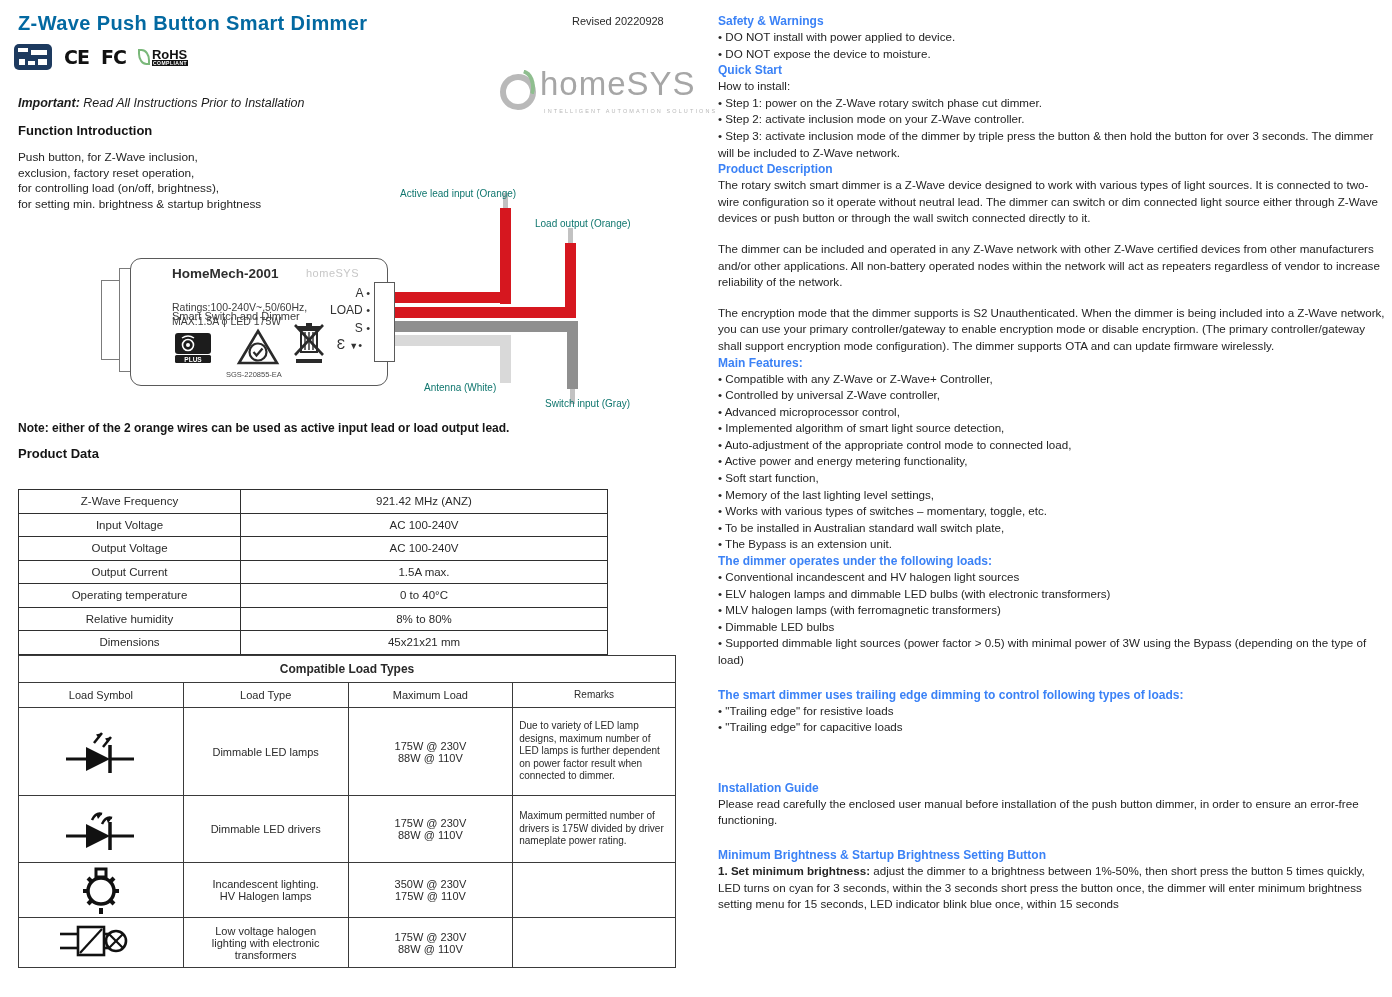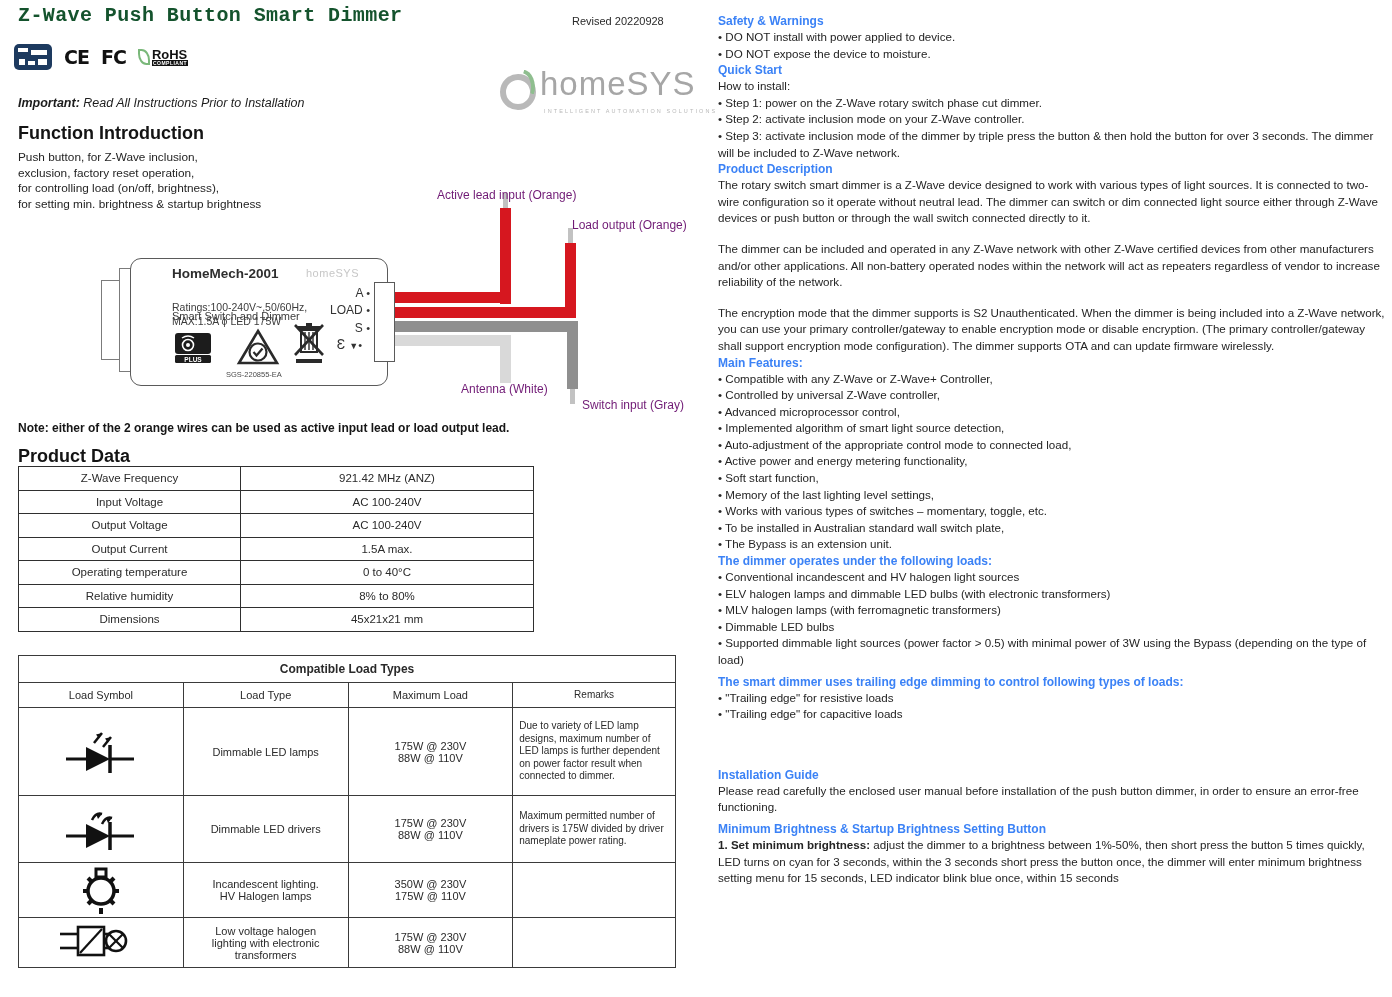--- a/index.html
+++ b/index.html
@@ -1,49 +1,49 @@
 <!DOCTYPE html>
 <html><head>
 <meta charset="utf-8">
 <style>
   * { margin:0; padding:0; box-sizing:border-box; }
   html,body { width:1392px; height:997px; background:#ffffff; overflow:hidden;
               font-family:"Liberation Sans", sans-serif; color:#222; }
   #page { position:relative; width:1392px; height:997px; background:#fff; }
 
   
-  #doc-title { position:absolute; left:18px; top:4px; font-size:20px; font-weight:bold; color:#14532d; letter-spacing:.4px;font-family:Liberation Mono, monospace; }
+  #doc-title { position:absolute; left:18px; top:12px; font-size:20px; font-weight:bold; color:#0369a1; letter-spacing:.4px; }
   #revised { position:absolute; left:572px; top:15px; font-size:11px; color:#2a2a2a; }
 
   #cert-row { position:absolute; left:14px; top:44px; display:flex; align-items:center; gap:12px; }
   .zwave-badge { width:38px; height:26px; background:#1d3a5f; border-radius:5px; position:relative; }
   .zwave-badge i { position:absolute; background:#fff; display:block; }
   .cert-text { font-size:19px; font-weight:bold; color:#111; letter-spacing:-1px; font-family:"DejaVu Sans", sans-serif; }
   .rohs { position:relative; display:flex; align-items:center; }
   .rohs-leaf { width:12px; height:16px; border:2px solid #7ab87a; border-radius:0 70% 0 70%; margin-right:2px; }
   .rohs-txt { font-size:13px; font-weight:bold; color:#111; line-height:11px; }
   .rohs-sub { font-size:5px; font-weight:bold; background:#111; color:#fff; padding:0 1px; letter-spacing:.5px; }
 
   #brand-logo { position:absolute; left:500px; top:66px; display:flex; align-items:flex-start; }
   .brand-ring { width:36px; height:36px; border:6px solid #b9b9b9; border-radius:50%; position:relative; margin-top:8px; }
   .brand-swoosh { position:absolute; right:-7px; top:-9px; width:16px; height:22px; border:4px solid #8fbe8f; border-left:none; border-bottom:none; border-radius:0 100% 0 100%; transform:rotate(14deg); }
   .brand-word { font-size:33px; color:#a6a6a6; letter-spacing:1px; margin-left:4px; line-height:36px; }
   .brand-tag { position:absolute; left:44px; top:42px; font-size:5.5px; letter-spacing:2.1px; color:#b8b8b8; white-space:nowrap; }
 
   #important-line { position:absolute; left:18px; top:96px; font-size:12.5px; font-style:italic; color:#1d1d1d; }
   #important-line b { font-weight:bold; }
 
-  .h-left { position:absolute; font-size:18px; font-weight:bold; color:#141414; }
+  .h-left { position:absolute; font-size:13px; font-weight:bold; color:#141414; }
   #fi-head { left:18px; top:123px; }
   #fi-body { position:absolute; left:18px; top:150px; font-size:11.8px; line-height:15.5px; color:#242424; white-space:pre-line; }
 
   
   #diagram { position:absolute; left:0; top:180px; width:692px; height:240px; }
   #diagram .wire { position:absolute; }
-  .lbl { position:absolute; font-size:12px; color:#701a75; white-space:nowrap;margin-left:37px; }
+  .lbl { position:absolute; font-size:10px; color:#0f766e; white-space:nowrap; }
 
   #device-body { position:absolute; left:130px; top:78px; width:258px; height:128px; border:1.6px solid #5a5a5a; border-radius:11px; background:#fff; z-index:3; }
   #device-cap-outer { position:absolute; left:101px; top:100px; width:22px; height:80px; border:1.4px solid #7b7b7b; background:#fff; z-index:2; }
   #device-cap-inner { position:absolute; left:119px; top:88px; width:14px; height:104px; border:1.4px solid #7b7b7b; background:#fff; z-index:2; }
   #terminal-strip { position:absolute; left:374px; top:102px; width:21px; height:80px; border:1.5px solid #5a5a5a; background:#fff; z-index:4; }
 
   .dev-txt { position:absolute; z-index:5; color:#3c3c3c; }
   #dev-model { left:172px; top:86px; font-size:13.5px; font-weight:bold; color:#2e2e2e; }
   #dev-mark { left:306px; top:87px; font-size:11px; color:#c7c7c7; letter-spacing:.5px; }
   #dev-line2 { left:172px; top:106px; font-size:11px;margin-top:24px; }
@@ -52,41 +52,41 @@
   #dev-sgs  { left:226px; top:190px; font-size:7.5px; color:#4a4a4a; }
   .term { position:absolute; z-index:5; font-size:12px; color:#333; text-align:right; width:52px; }
   .term-dot { font-size:11px; }
 
   .dev-icon { position:absolute; z-index:5; }
 
   #note-line { position:absolute; left:18px; top:421px; font-size:12px; font-weight:bold; color:#161616; }
   #pd-head { left:18px; top:446px; }
 
   
-  #pd-table { position:absolute; left:18px; top:466px; width:516px; border-collapse:collapse;border-radius:13px; }
+  #pd-table { position:absolute; left:18px; top:489px; width:590px; border-collapse:collapse;border-radius:13px; }
   #pd-table td { border:1.8px solid #2f2f2f; height:23.5px; text-align:center; font-size:11.5px; color:#2a2a2a; }
   #pd-table td.c1 { width:222px; }
 
   
   #lt-table { position:absolute; left:18px; top:655px; width:658px; border-collapse:collapse; }
   #lt-table td { border:1.6px solid #3a3a3a; font-size:11px; color:#2a2a2a; text-align:center; vertical-align:middle; }
   #lt-table .title-cell { height:27px; font-weight:bold; font-size:12px; }
   #lt-table .hdr { height:25px; font-size:11px; }
   #lt-table .c-sym { width:165px; }
   #lt-table .c-type { width:165px; white-space:pre-line; }
   #lt-table .c-max { width:165px; white-space:pre-line; }
   #lt-table .c-rem { width:163px; font-size:10px; text-align:left; padding:4px 6px; line-height:12.5px; }
   #lt-table .r1 { height:88px; } #lt-table .r2 { height:67px; }
   #lt-table .r3 { height:46px; } #lt-table .r4 { height:50px; }
 
   
   #rcol { position:absolute; left:718px; top:13px; width:668px; font-size:11.6px; line-height:16.6px; color:#242424; }
   .rh { font-size:12px; font-weight:bold; color:#3b82f6; line-height:16px; }
   .sec { margin-top:0; }
-  .mt-s { margin-top:5px; } .mt-m { margin-top:0; } .mt-l { margin-top:44px; }
+  .mt-s { margin-top:18px; } .mt-m { margin-top:0; } .mt-l { margin-top:44px; }
   .para { margin-top:0; }
   .para + .para { margin-top:14px; }
   [data-bind-list] > div { }
 
   .leadbold { font-weight:bold; }
 </style>
 </head>
 <body>
 
 <div id="page">

